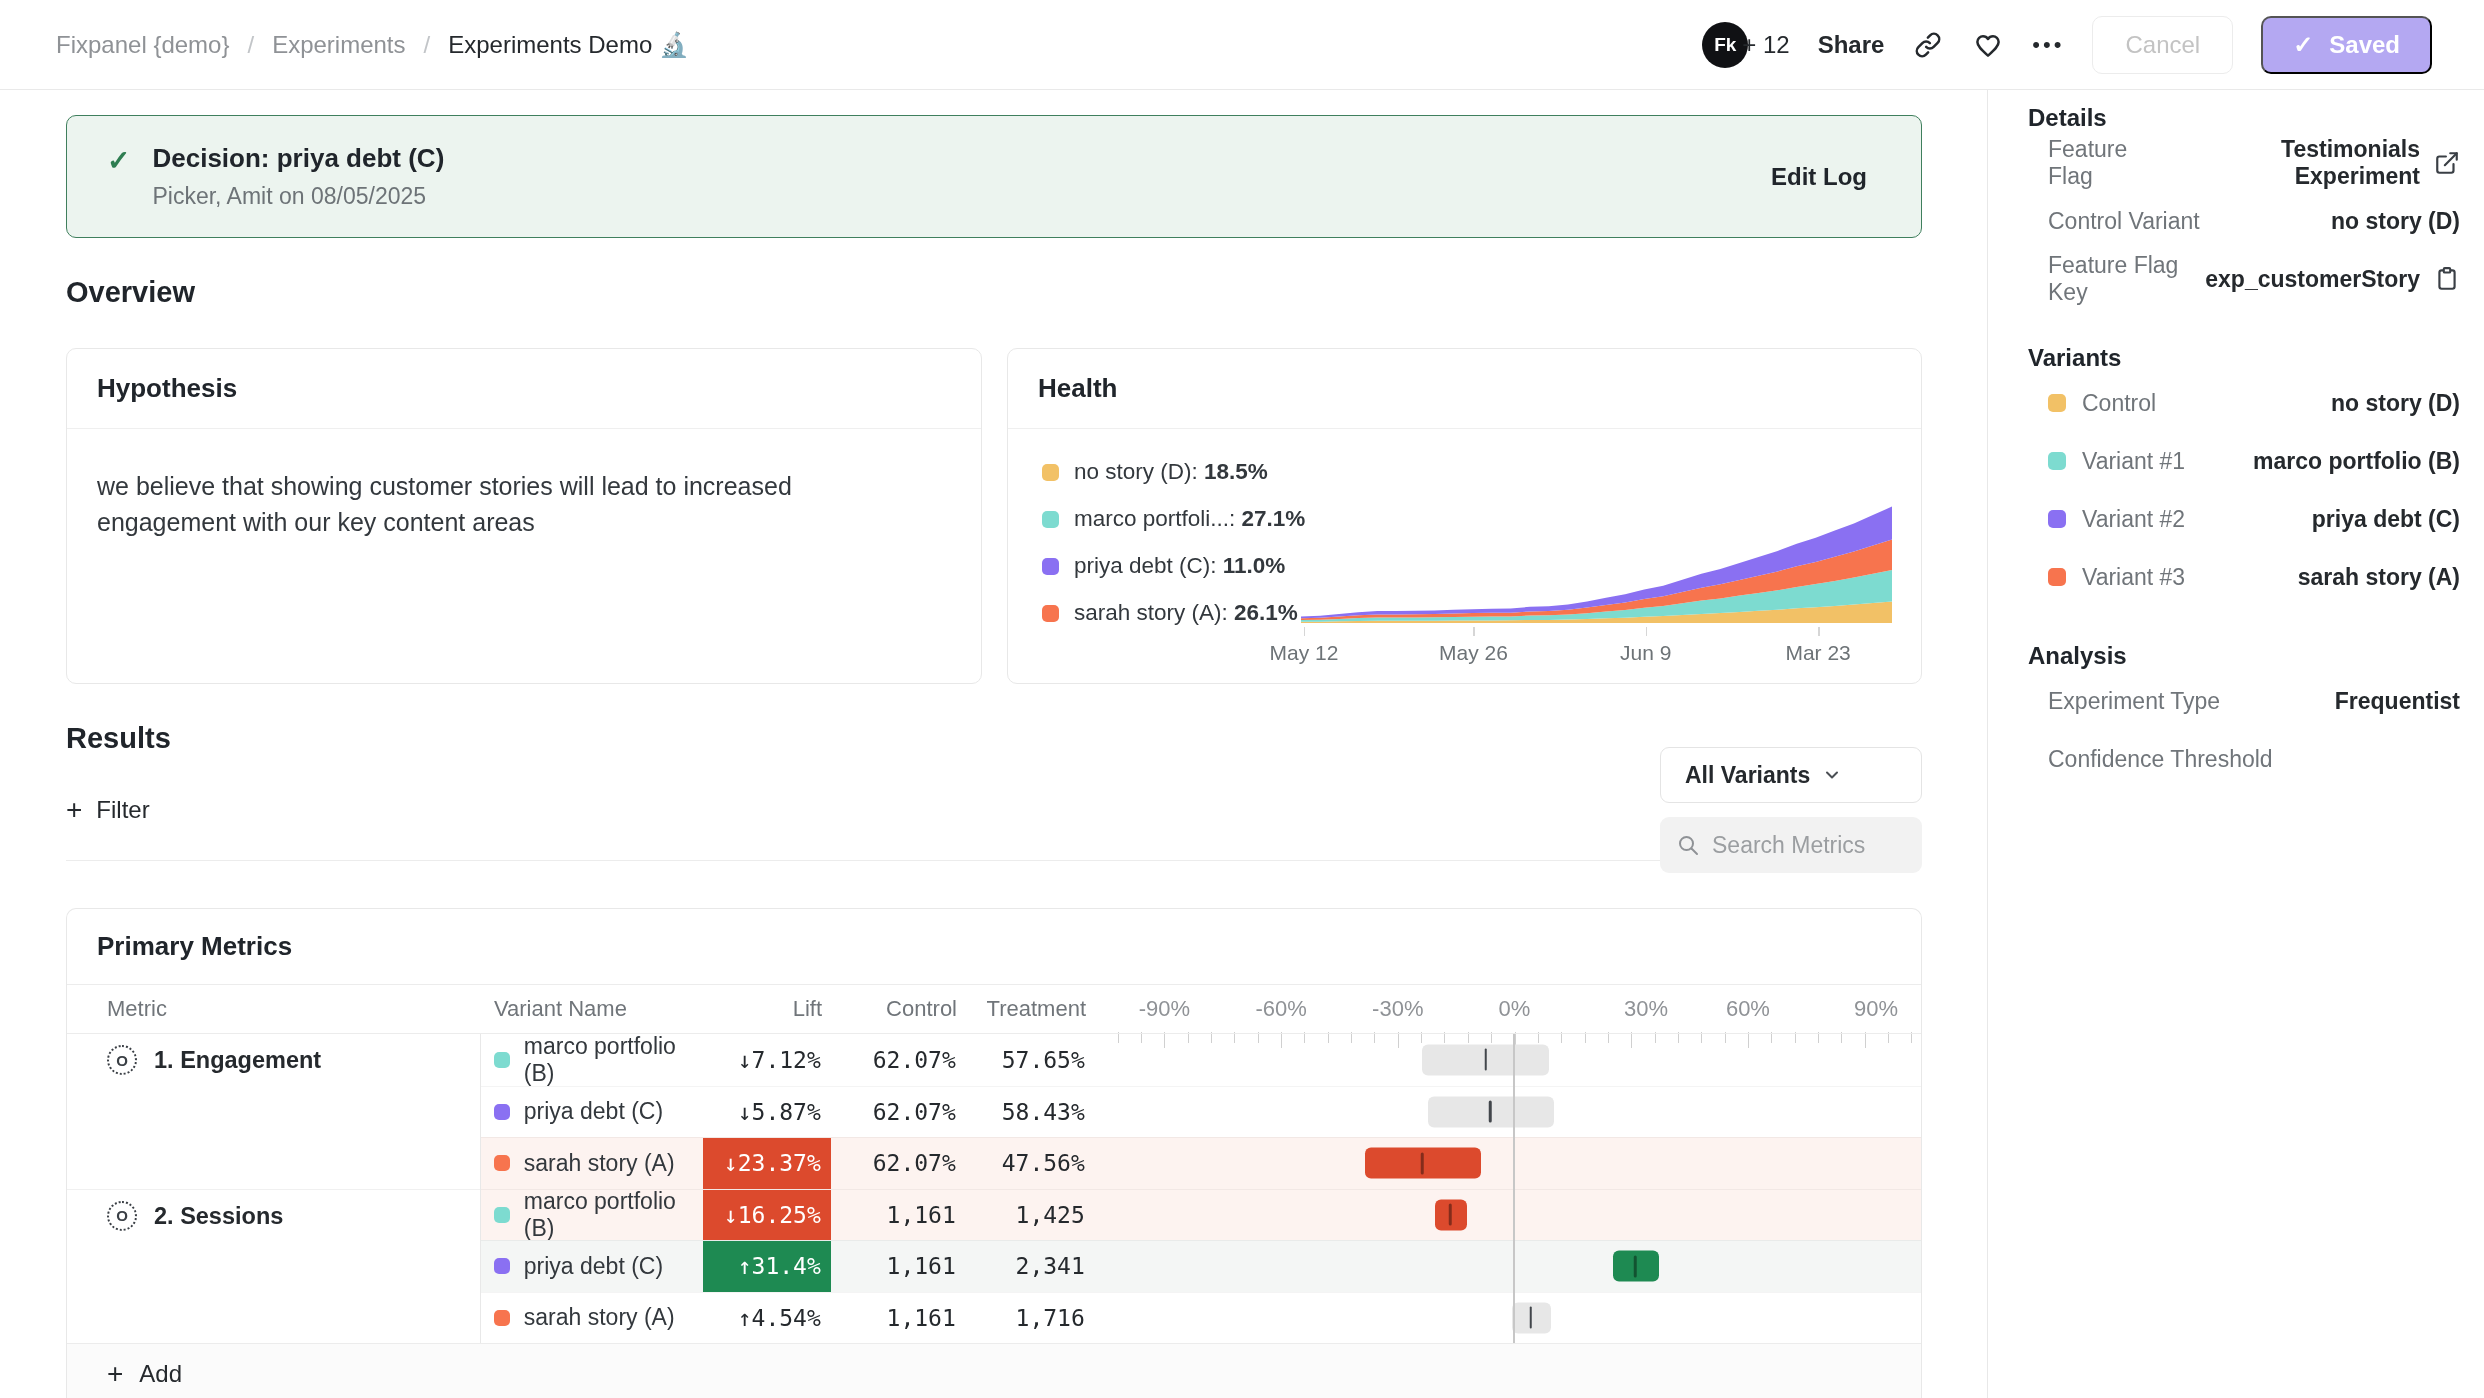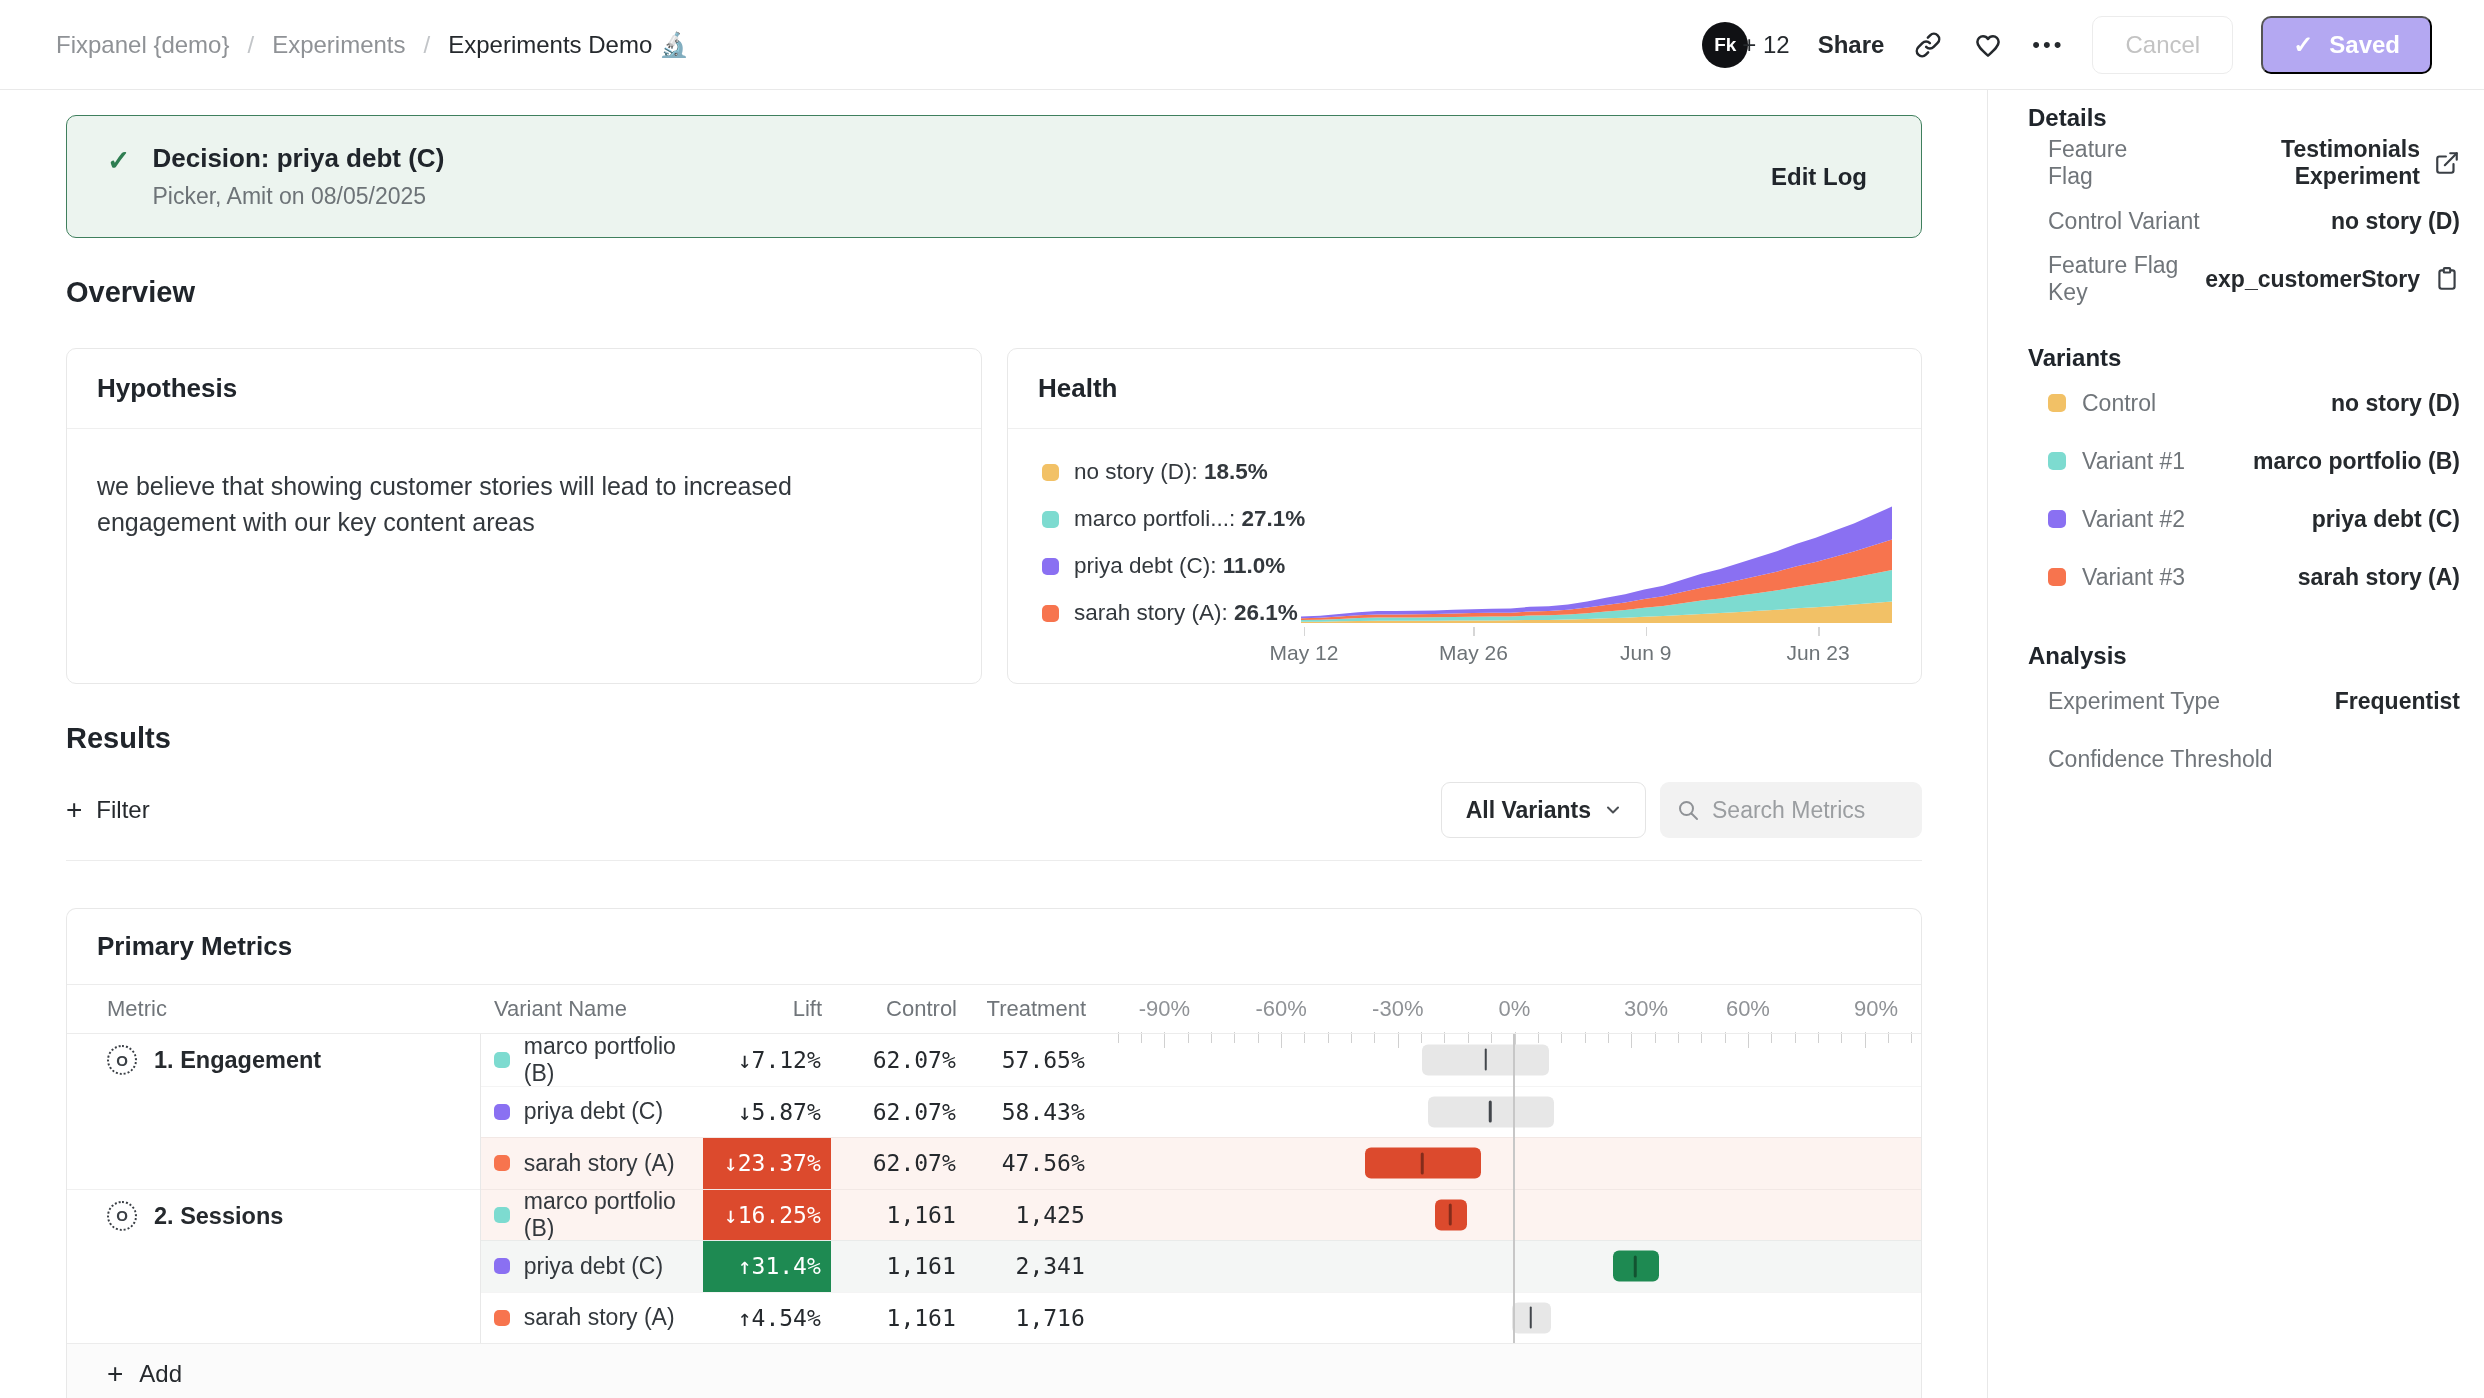--- a/index.html
+++ b/index.html
@@ -60,21 +60,21 @@
   .health-chart { position:absolute; right:29px; top:74px; width:591px; }
   .health-ticks { position:relative; height:10px; }
   .health-tick { position:absolute; top:0; width:1.5px; height:9px; background:#d6d6d6; }
   .health-xlabels { position:relative; height:28px; margin-top:4px; }
   .health-xlabel { position:absolute; transform:translateX(-50%); font-size:21px; color:#6d7377; white-space:nowrap; }
 
   
   .filter-row { margin:27px 65px 0 66px; height:56px; display:flex; align-items:center; }
   .filter-btn { display:flex; align-items:center; gap:14px; font-size:24px; font-weight:500; color:#25292d; cursor:pointer; }
   .filter-btn .plus { font-size:28px; font-weight:400; }
-  .toolbar-right { margin-left:auto; display:flex; gap:14px; }
+  .toolbar-right { margin-left:auto; display:flex; gap:14px;flex-direction:column; }
   .variants-dd { height:56px; border:1px solid #e4e4e4; border-radius:9px; background:#fff;
     display:flex; align-items:center; gap:12px; padding:0 22px 0 24px; font-size:23px; font-weight:600; color:#25292d; }
   .variants-dd svg { width:20px; height:20px; color:#4b4f54; }
   .searchbox { height:56px; width:262px; border-radius:9px; background:#f2f2f2; display:flex; align-items:center; padding:0 16px; gap:12px; }
   .searchbox svg { width:24px; height:24px; color:#8f9296; flex:0 0 auto; }
   .searchbox input { border:none; outline:none; background:transparent; font-size:23px; color:#33383d; width:100%;
     font-family:"Liberation Sans", sans-serif; }
   .searchbox input::placeholder { color:#9b9ea1; }
   .rule { height:1px; background:#ececec; margin:22px 65px 0 66px; }
 
@@ -223,21 +223,21 @@
             <div class="health-ticks" id="health-ticks">
                 <div class="health-tick" style="left: 2.955px;"></div>
                 <div class="health-tick" style="left: 172.395px;"></div>
                 <div class="health-tick" style="left: 344.73px;"></div>
                 <div class="health-tick" style="left: 517.125px;"></div>
               </div>
             <div class="health-xlabels" id="health-xlabels">
                 <div class="health-xlabel" style="left: 2.955px;">May 12</div>
                 <div class="health-xlabel" style="left: 172.395px;">May 26</div>
                 <div class="health-xlabel" style="left: 344.73px;">Jun 9</div>
-                <div class="health-xlabel" style="left: 517.125px;">Jun 23</div>
+                <div class="health-xlabel" style="left: 517.125px;">Mar 23</div>
               </div>
           </div>
         </div>
       </div>
     </div>
 
     <div class="h2">Results</div>
 
     <div class="filter-row">
       <div class="filter-btn">

